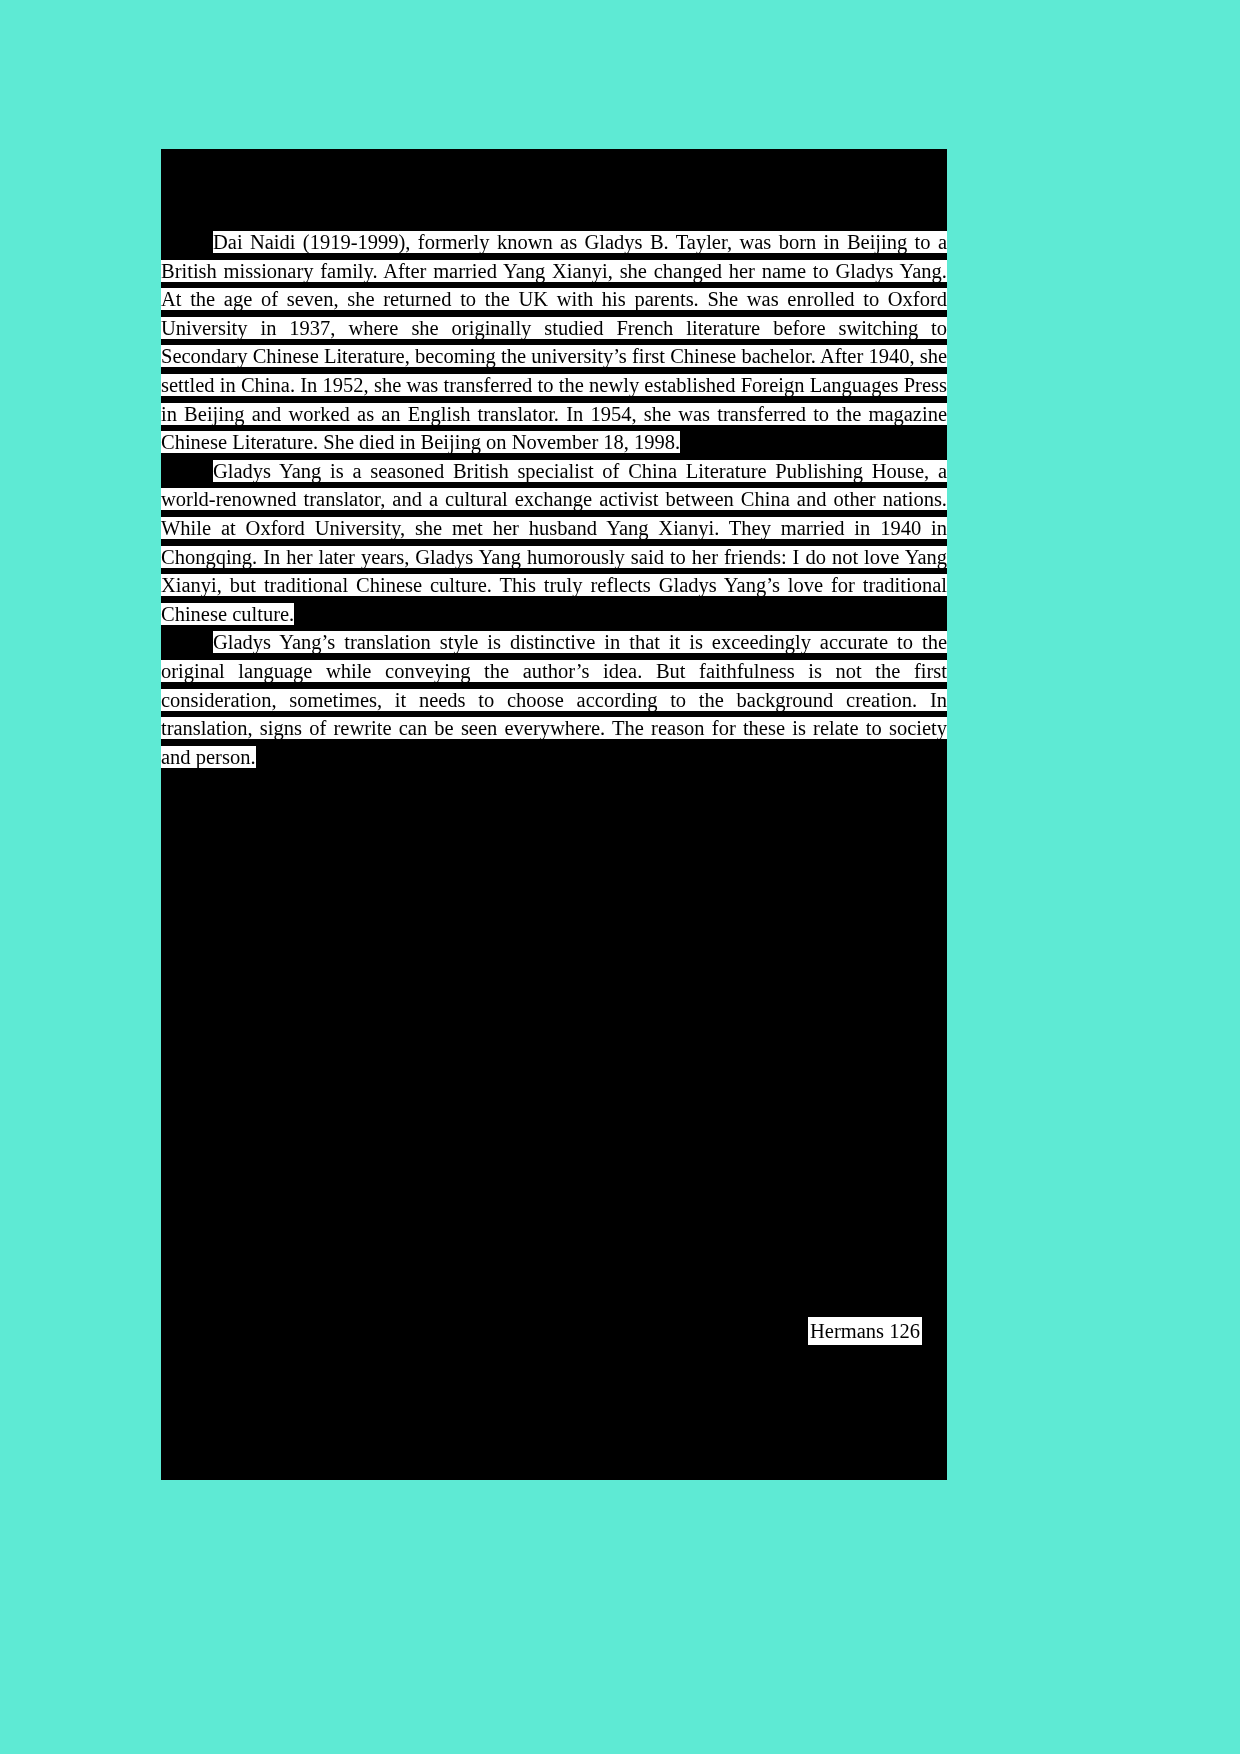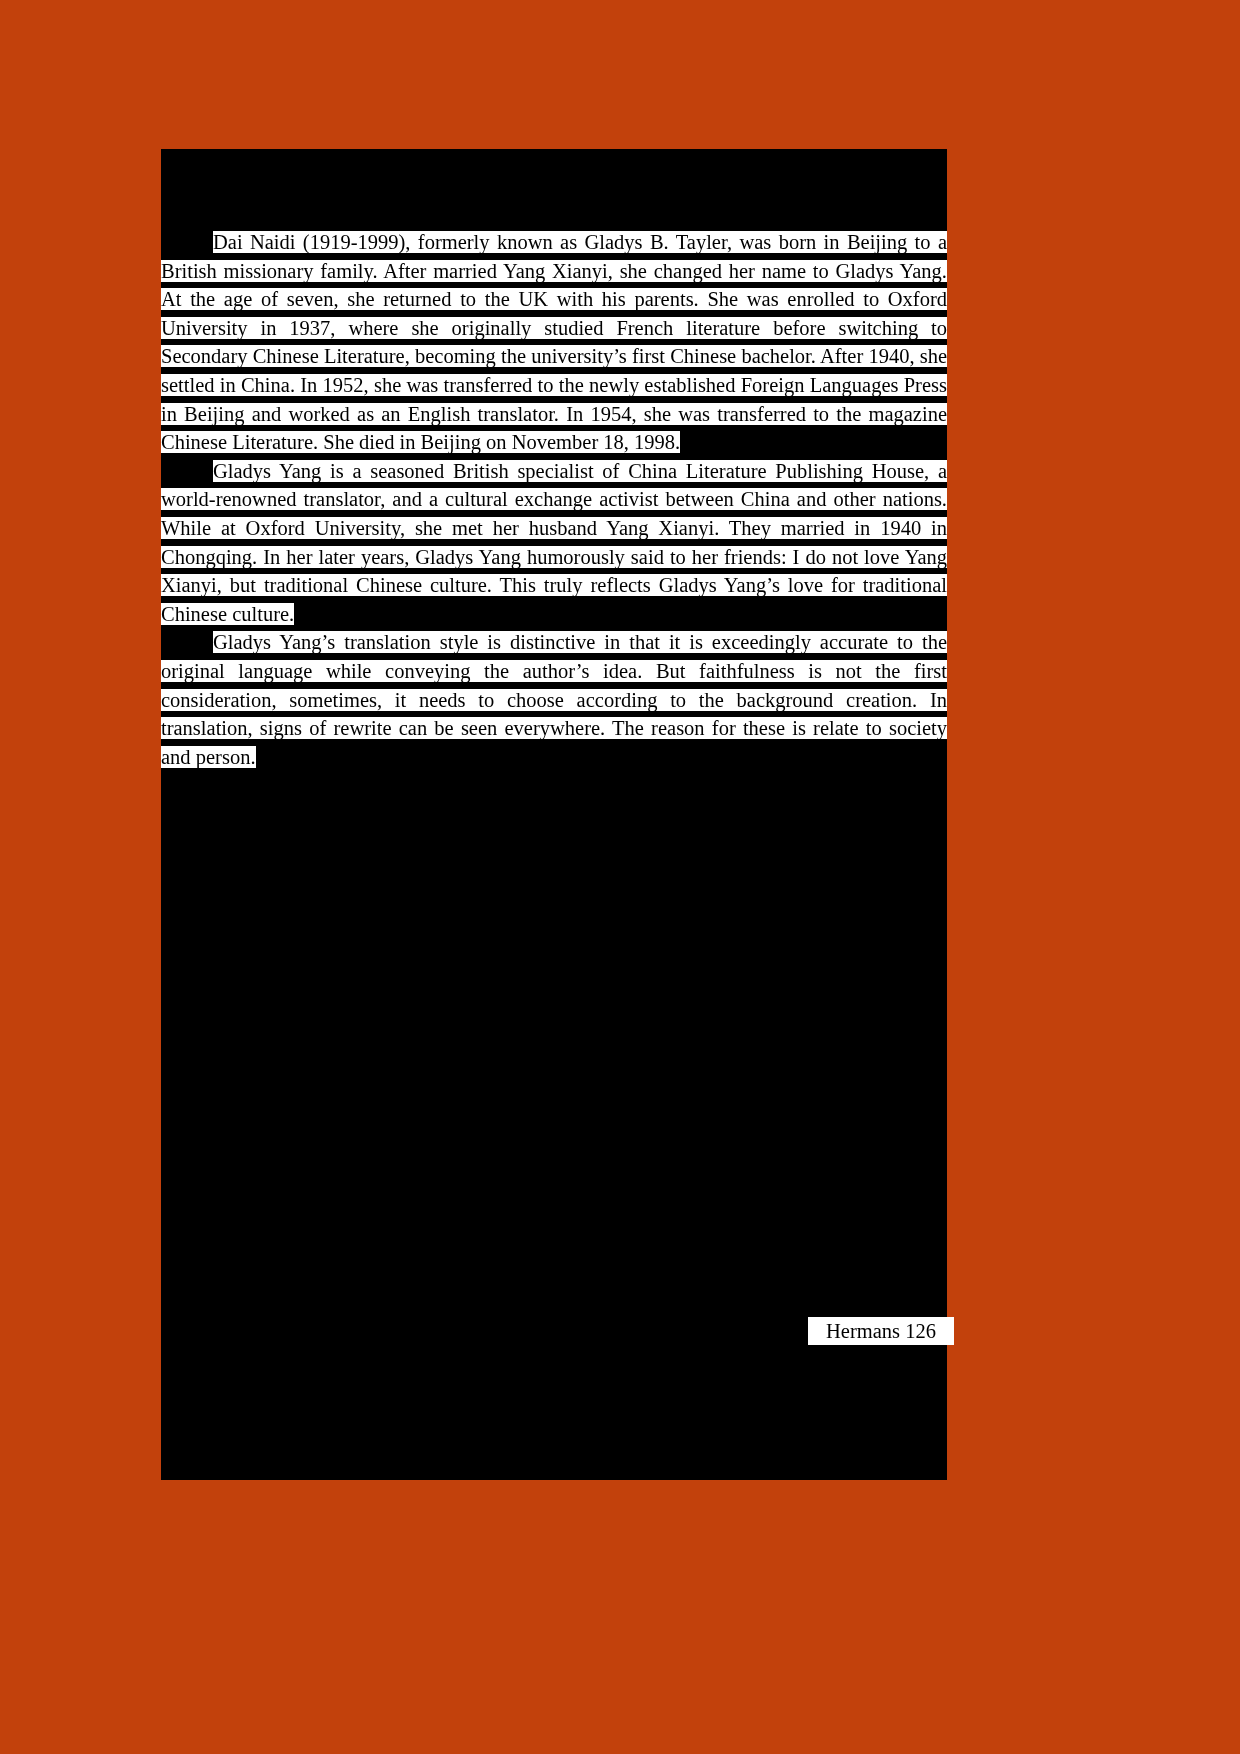--- a/index.html
+++ b/index.html
@@ -4,21 +4,21 @@
 <style>
   html, body {
     margin: 0;
     padding: 0;
     background: #ffffff;
   }
   .page {
     position: relative;
     width: 1240px;
     height: 1754px;
-    background: #c2410c;
+    background: #5eead4;
     overflow: hidden;
   }
   
   .doc-block {
     position: absolute;
     left: 161px;
     top: 149px;
     width: 786px;
     height: 1331px;
     background: #000000;
@@ -48,21 +48,21 @@
   }
   .footer-note {
     position: absolute;
     left: 808px;
     top: 1317px;
     font-family: "Liberation Serif", serif;
     font-size: 20.5px;
     line-height: 26px;
     color: #000000;
     background: #ffffff;
-    padding: 1px 18px;
+    padding: 1px 2px;
     white-space: nowrap;
   }
 </style>
 </head>
 <body>
 
 <div class="page">
 
   <div class="doc-block"></div>
 

